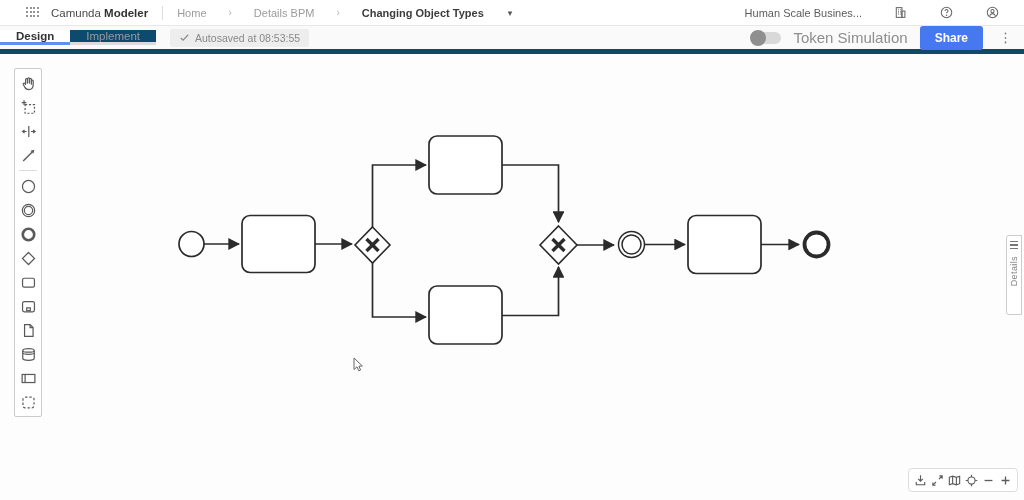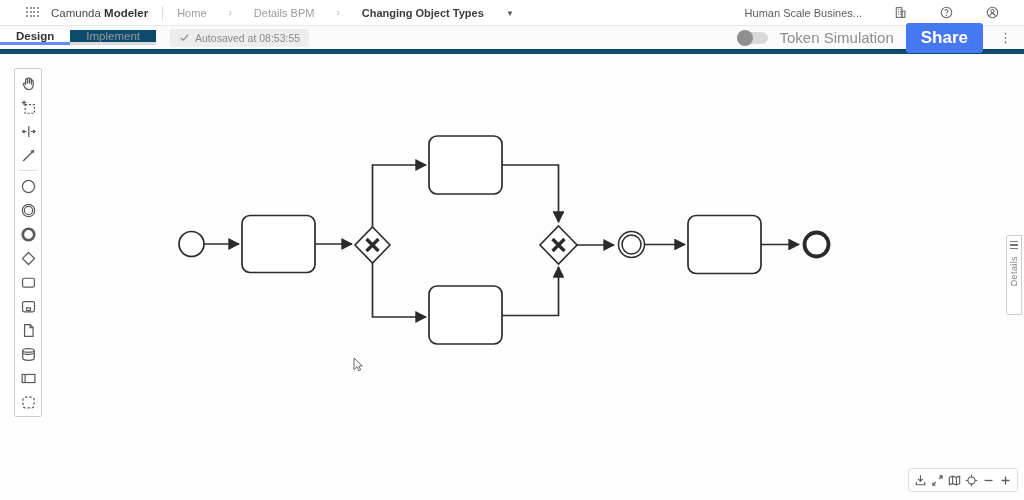--- a/index.html
+++ b/index.html
@@ -28,21 +28,21 @@
              border-bottom:5px solid #0c4a6e; display:flex; align-items:center; z-index:5; }
   .tab { padding:0 16px; font-size:11.5px; display:flex; align-items:center; cursor:pointer; border-bottom:3px solid transparent; }
   .tab.active { color:#333; font-weight:bold; border-bottom-color:#5f8ff3; background:#fff; }
   .tab.inactive { color:#9a9a9a; border-bottom-color:#dcdcdc; background:#0c4a6e; }
   .autosave { align-self:center; margin-left:14px; background:#ededed; border-radius:2px; padding:3px 9px;
               font-size:10.5px; color:#8a8a8a; display:flex; align-items:center; gap:5px; }
   .sub-right { margin-left:auto; display:flex; align-items:center; gap:12px; padding-right:8px; }
   .toggle { width:30px; height:12px; background:#d9d9d9; border-radius:7px; position:relative; cursor:pointer; }
   .toggle .knob { position:absolute; left:-1px; top:-2px; width:16px; height:16px; border-radius:50%; background:#8f8f8f; }
   .toggle-label { font-size:15px; color:#8e8e8e; }
-  .share-btn { background:#4678f2; color:#fff; font-size:17px; font-weight:bold; border:none;
+  .share-btn { background:#4678f2; color:#fff; font-size:12px; font-weight:bold; border:none;
                border-radius:3px; padding:5px 15px; cursor:pointer; }
   .kebab { color:#666; font-size:13px; cursor:pointer; padding:0 4px; letter-spacing:0; }
 
   
   .canvas { position:absolute; left:0; top:54px; width:1024px; height:446px; background:#fdfdfd; }
 
   
   .palette { position:absolute; left:14px; top:14px; width:28px; background:#fff;
              border:1px solid #ccc; border-radius:2px; padding:2px 0; }
   .pal-item { width:26px; height:24px; display:flex; align-items:center; justify-content:center; cursor:pointer; }

